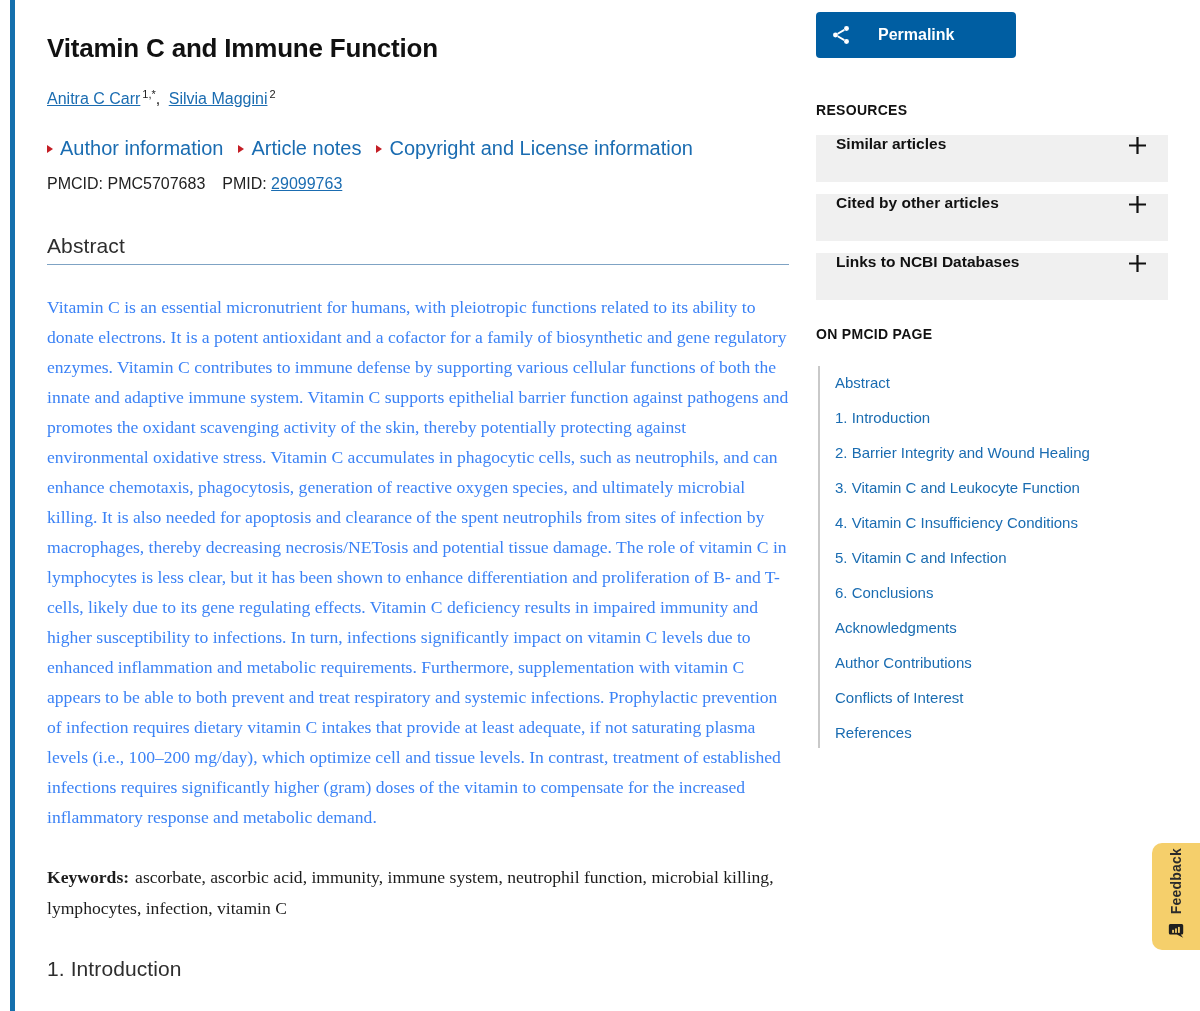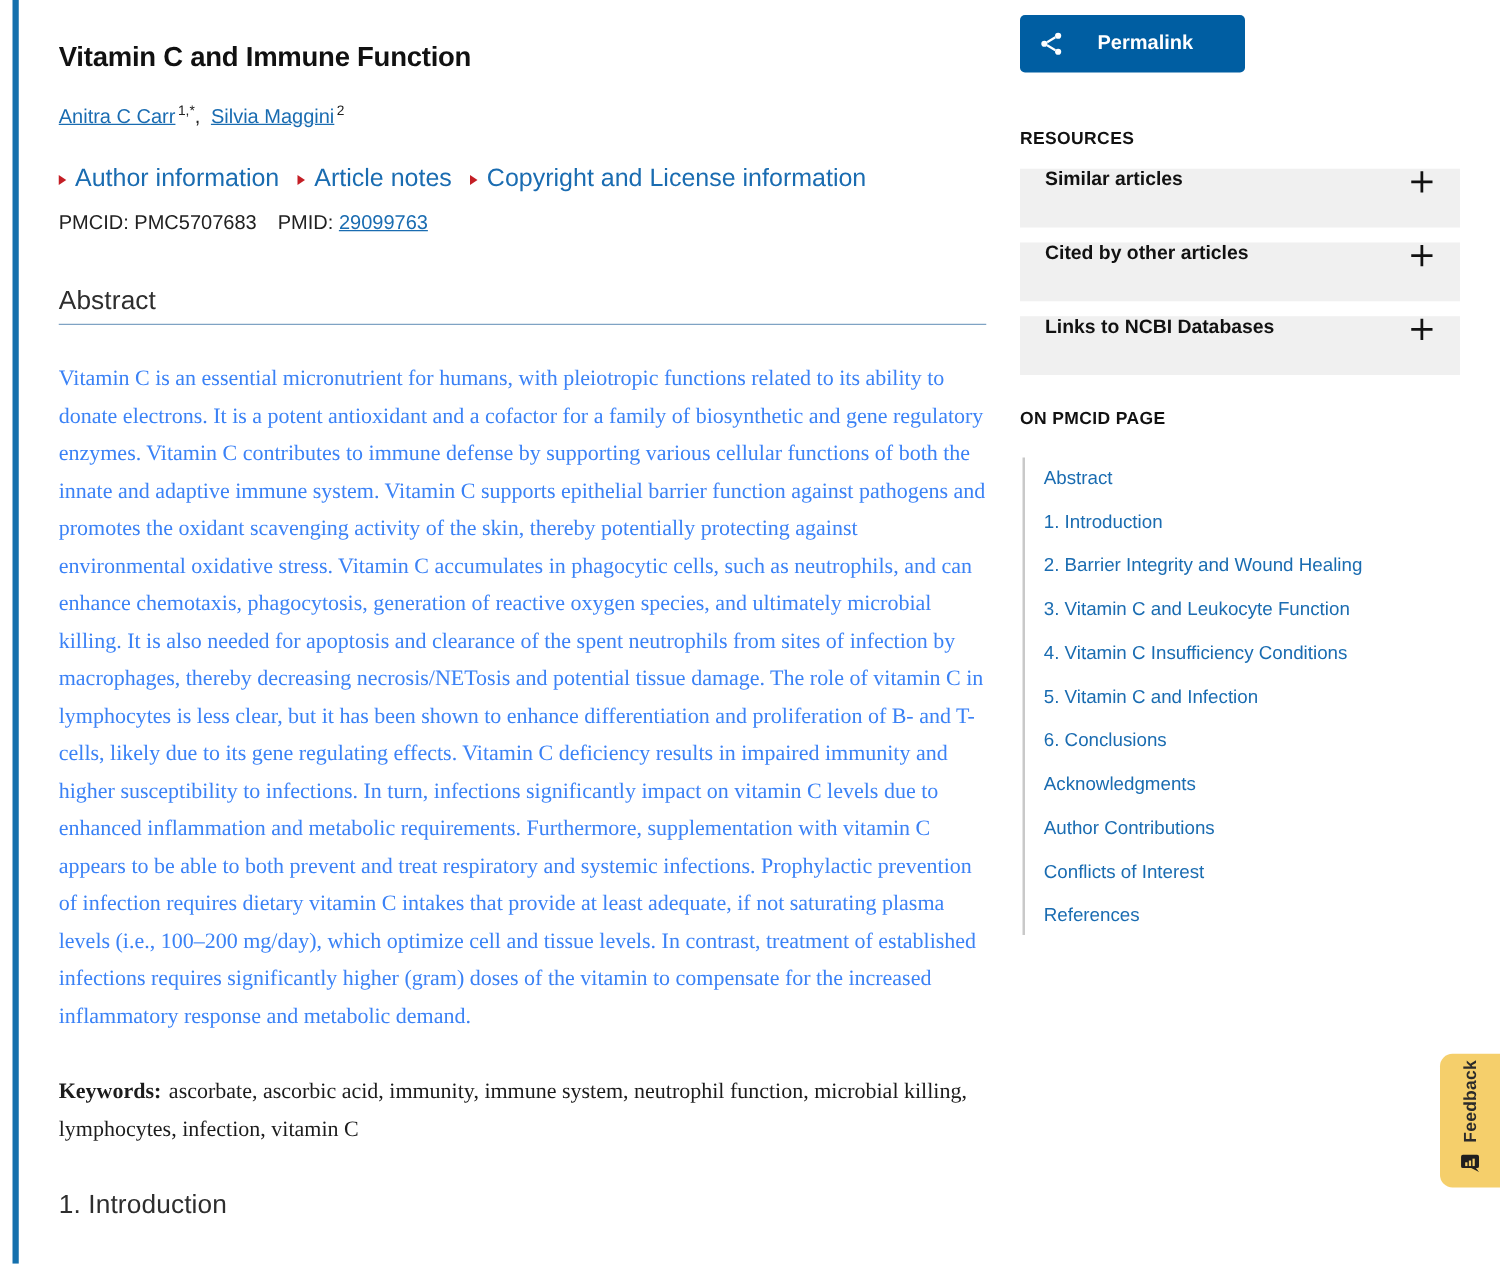--- a/index.html
+++ b/index.html
@@ -14,21 +14,21 @@
     width: 5px; height: 100%;
     background: #1470AD;
   }
   
   .main-col {
     position: absolute; left: 47px; top: 0;
     width: 742px;
   }
   .article-title {
     margin: 33px 0 0 0;
-    font-size: 22px; font-weight: 700; color: #111;
+    font-size: 26px; font-weight: 700; color: #111;
     letter-spacing: -0.2px;
   }
   .authors {
     margin-top: 24px;
     font-size: 16px; color: #212121;
   }
   .authors a {
     color: #1A6CB1; text-decoration: underline; cursor: pointer;
   }
   .authors sup {
@@ -79,21 +79,21 @@
   }
   .kw-label { font-weight: 700; margin-right: 6px; }
   .intro-heading { margin: 33px 0 0 0; }
   
   .sidebar {
     position: absolute; left: 816px; top: 0;
     width: 352px;
   }
   .permalink-btn {
     margin-top: 12px;
-    width: 180px; height: 46px;
+    width: 200px; height: 46px;
     background: #005EA2; color: #ffffff;
     border: none; border-radius: 4px;
     font-family: "Liberation Sans", sans-serif;
     font-size: 16px; font-weight: 700;
     display: flex; align-items: center;
     padding: 0 0 0 14px; gap: 26px;
     cursor: pointer;
   }
   .side-heading {
     font-size: 14px; font-weight: 700; color: #111;

